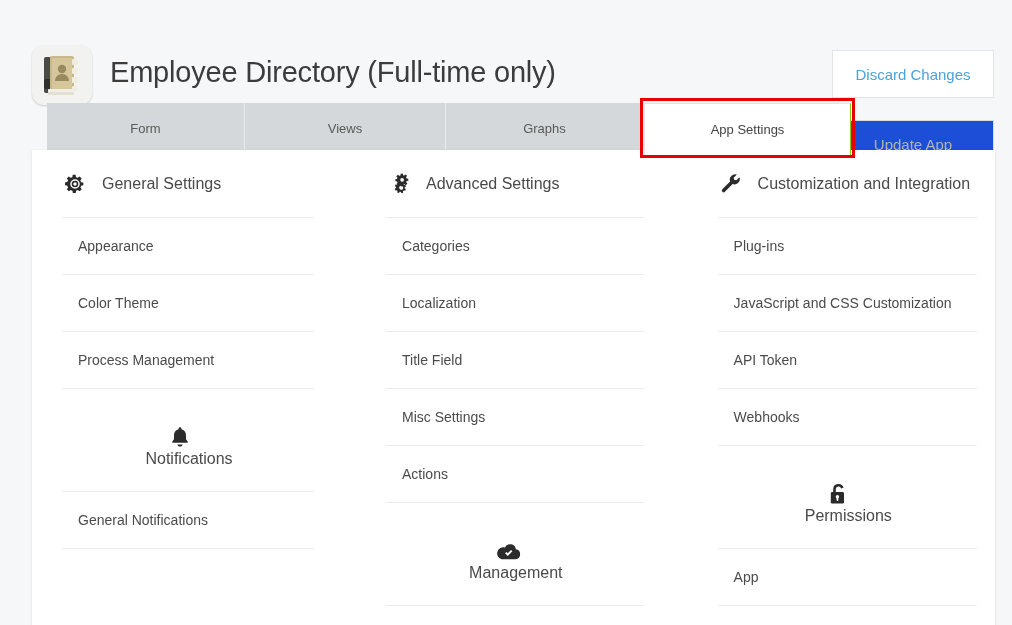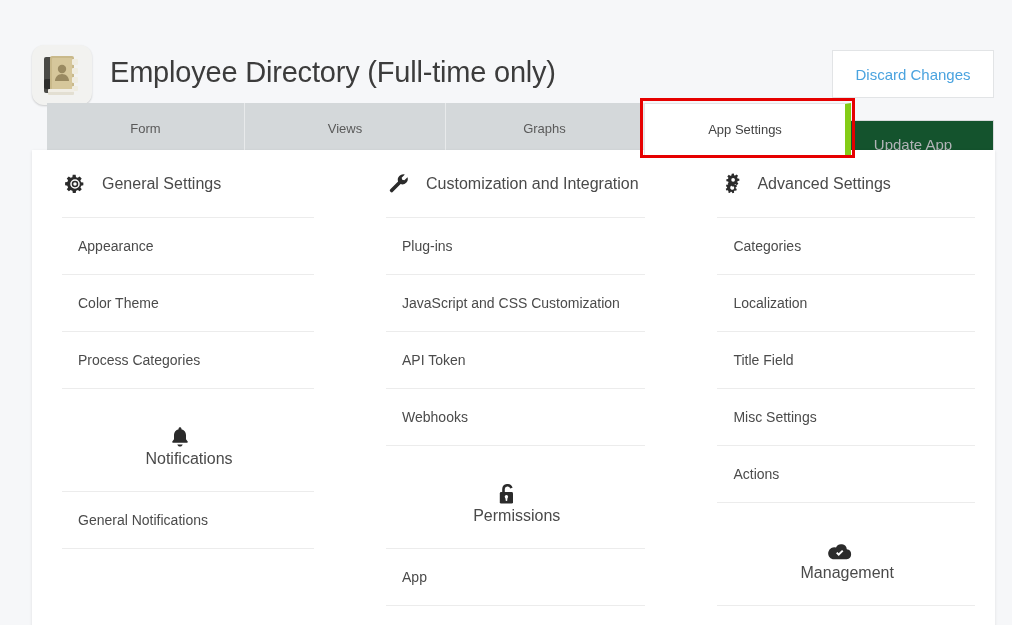--- a/index.html
+++ b/index.html
@@ -74,21 +74,21 @@
     box-sizing: border-box;
     white-space: nowrap;
   }
   .btn-discard {
     background: #ffffff;
     border: 1px solid #e2e4e6;
     color: #4aa3df;
     cursor: pointer;
   }
   .btn-update {
-    background: #14532d;
+    background: #1d4ed8;
     border: 1px solid #d9dbdd;
     color: #b0b3b6;
     cursor: default;
     min-width: 162px;
   }
 
   
   .tabbar {
     position: absolute;
     left: 0;
@@ -105,21 +105,21 @@
     display: flex;
     align-items: center;
     justify-content: center;
     font-size: 13px;
     color: #5a5a5a;
     box-sizing: border-box;
     cursor: pointer;
   }
   .tab.active {
     background: #ffffff;
-    border-right: 6px solid #84cc16;
+    border-right: 1px solid #84cc16;
     border-left: 1px solid #e2e4e6;
     border-top: 1px solid #e2e4e6;
     color: #444;
     height: 52px;
     z-index: 4;
   }
   .tab-highlight {
     position: absolute;
     left: 640px;
     top: 98px;
@@ -253,32 +253,60 @@
           <span class="sh-icon">
             <svg width="22" height="22" viewBox="0 0 24 24" fill="#2b2b2b">
               <path d="M12 8.4a3.6 3.6 0 1 0 0 7.2 3.6 3.6 0 0 0 0-7.2zm0 5.5a1.9 1.9 0 1 1 0-3.8 1.9 1.9 0 0 1 0 3.8z"></path>
               <path d="M21.1 13.6v-3.2l-2.5-.4a6.9 6.9 0 0 0-.8-1.9l1.5-2-2.3-2.3-2 1.5a6.9 6.9 0 0 0-1.9-.8l-.4-2.5h-3.2l-.4 2.5c-.7.2-1.3.5-1.9.8l-2-1.5L3 5.9l1.5 2c-.4.6-.6 1.2-.8 1.9l-2.5.4v3.2l2.5.4c.2.7.4 1.3.8 1.9l-1.5 2 2.3 2.3 2-1.5c.6.4 1.2.6 1.9.8l.4 2.5h3.2l.4-2.5c.7-.2 1.3-.4 1.9-.8l2 1.5 2.3-2.3-1.5-2c.4-.6.6-1.2.8-1.9l2.4-.4zM12 17.2a5.2 5.2 0 1 1 0-10.4 5.2 5.2 0 0 1 0 10.4z"></path>
             </svg>
           </span>
           <span class="sh-label">General Settings</span>
         </div>
         <div class="setting-row">Appearance</div>
         <div class="setting-row">Color Theme</div>
-        <div class="setting-row">Process Categories</div>
+        <div class="setting-row">Process Management</div>
 
         <div class="section-head gap">
           <span class="sh-icon">
             <svg width="20" height="22" viewBox="0 0 20 22" fill="#2b2b2b">
               <path d="M10 1.2c-.8 0-1.4.6-1.4 1.4v.6C5.9 3.8 4 6.2 4 9.1v4.1l-1.7 2.4c-.3.5 0 1.1.6 1.1h14.2c.6 0 .9-.6.6-1.1L16 13.2V9.1c0-2.9-1.9-5.3-4.6-5.9v-.6c0-.8-.6-1.4-1.4-1.4z"></path>
               <path d="M10 20.5c1.3 0 2.4-.9 2.7-2.1H7.3c.3 1.2 1.4 2.1 2.7 2.1z"></path>
             </svg>
           </span>
           <span class="sh-label">Notifications</span>
         </div>
         <div class="setting-row">General Notifications</div>
+      </div>
+
+      <div class="column c3">
+
+        <div class="section-head">
+          <span class="sh-icon">
+            <svg width="24" height="23" viewBox="0 0 26 25" fill="#2b2b2b">
+              <path d="M16.4 3.6l-.3-1.9-2.3.1-.4 1.9c-.4.1-.8.3-1.2.5l-1.6-1.1-1.6 1.7 1.2 1.5c-.2.4-.3.8-.4 1.2l-1.9.3.1 2.3 1.9.3c.1.4.3.8.5 1.2L9.3 13l1.7 1.6 1.5-1.2c.4.2.8.3 1.2.4l.3 1.9 2.3-.1.3-1.9c.4-.1.8-.3 1.2-.5l1.6 1.1 1.6-1.7-1.2-1.5c.2-.4.3-.8.4-1.2l1.9-.3-.1-2.3-1.9-.3c-.1-.4-.3-.8-.5-1.2l1.1-1.6-1.7-1.6-1.5 1.2c-.4-.2-.8-.3-1.1-.4zm-1 6.9a2 2 0 1 1-.2-4 2 2 0 0 1 .2 4z"></path>
+              <path d="M9.7 13.9l-1.6-.3-.6 1.8 1.3.9c-.1.4-.1.8-.1 1.2l-1.4.7.6 1.8 1.6-.2c.2.3.5.6.8.9l-.3 1.6 1.8.6.9-1.3c.4.1.8.1 1.2.1l.7 1.4 1.8-.6-.2-1.6c.3-.2.6-.5.9-.8l1.6.3.6-1.8-1.3-.9c.1-.4.1-.8.1-1.2l1.4-.7-.6-1.8-1.6.2a4.9 4.9 0 0 0-.8-.9l.3-1.6-1.8-.6-.9 1.3c-.4-.1-.8-.1-1.2-.1l-.7-1.4-1.8.6.2 1.6c-.3.3-.6.5-.9.8zm3.9 5.3a2.2 2.2 0 1 1 1.4-4.2 2.2 2.2 0 0 1-1.4 4.2z"></path>
+            </svg>
+          </span>
+          <span class="sh-label">Advanced Settings</span>
+        </div>
+        <div class="setting-row">Categories</div>
+        <div class="setting-row">Localization</div>
+        <div class="setting-row">Title Field</div>
+        <div class="setting-row">Misc Settings</div>
+        <div class="setting-row">Actions</div>
+
+        <div class="section-head gap">
+          <span class="sh-icon">
+            <svg width="24" height="20" viewBox="0 0 26 20" fill="#2b2b2b">
+              <path d="M20.4 8.1a6.2 6.2 0 0 0-11.7-2A4.8 4.8 0 0 0 5.1 19h15.1a5.5 5.5 0 0 0 .2-10.9z"></path>
+              <path d="M11.6 15.4l-2.9-2.9 1.5-1.5 1.4 1.4 3.6-3.6 1.5 1.5z" fill="#ffffff"></path>
+            </svg>
+          </span>
+          <span class="sh-label">Management</span>
+        </div>
       </div>
 
       <div class="column c2">
 
         <div class="section-head">
           <span class="sh-icon">
             <svg width="22" height="22" viewBox="0 0 24 24" fill="#2b2b2b">
               <path d="M21.3 4.5l-3.5 3.5-2.3-.6-.6-2.3 3.5-3.5A6 6 0 0 0 11 9.3L2.8 17.5a2 2 0 1 0 2.8 2.8l8.2-8.2a6 6 0 0 0 7.5-7.6z"></path>
             </svg>
           </span>
@@ -296,43 +324,15 @@
               <rect x="1.8" y="9" width="13.2" height="11.6" rx="1.4"></rect>
               <circle cx="8.4" cy="13.7" r="1.7" fill="#ffffff"></circle>
               <rect x="7.6" y="14.4" width="1.7" height="3.6" rx="0.8" fill="#ffffff"></rect>
             </svg>
           </span>
           <span class="sh-label">Permissions</span>
         </div>
         <div class="setting-row">App</div>
       </div>
 
-      <div class="column c3">
-
-        <div class="section-head">
-          <span class="sh-icon">
-            <svg width="24" height="23" viewBox="0 0 26 25" fill="#2b2b2b">
-              <path d="M16.4 3.6l-.3-1.9-2.3.1-.4 1.9c-.4.1-.8.3-1.2.5l-1.6-1.1-1.6 1.7 1.2 1.5c-.2.4-.3.8-.4 1.2l-1.9.3.1 2.3 1.9.3c.1.4.3.8.5 1.2L9.3 13l1.7 1.6 1.5-1.2c.4.2.8.3 1.2.4l.3 1.9 2.3-.1.3-1.9c.4-.1.8-.3 1.2-.5l1.6 1.1 1.6-1.7-1.2-1.5c.2-.4.3-.8.4-1.2l1.9-.3-.1-2.3-1.9-.3c-.1-.4-.3-.8-.5-1.2l1.1-1.6-1.7-1.6-1.5 1.2c-.4-.2-.8-.3-1.1-.4zm-1 6.9a2 2 0 1 1-.2-4 2 2 0 0 1 .2 4z"></path>
-              <path d="M9.7 13.9l-1.6-.3-.6 1.8 1.3.9c-.1.4-.1.8-.1 1.2l-1.4.7.6 1.8 1.6-.2c.2.3.5.6.8.9l-.3 1.6 1.8.6.9-1.3c.4.1.8.1 1.2.1l.7 1.4 1.8-.6-.2-1.6c.3-.2.6-.5.9-.8l1.6.3.6-1.8-1.3-.9c.1-.4.1-.8.1-1.2l1.4-.7-.6-1.8-1.6.2a4.9 4.9 0 0 0-.8-.9l.3-1.6-1.8-.6-.9 1.3c-.4-.1-.8-.1-1.2-.1l-.7-1.4-1.8.6.2 1.6c-.3.3-.6.5-.9.8zm3.9 5.3a2.2 2.2 0 1 1 1.4-4.2 2.2 2.2 0 0 1-1.4 4.2z"></path>
-            </svg>
-          </span>
-          <span class="sh-label">Advanced Settings</span>
-        </div>
-        <div class="setting-row">Categories</div>
-        <div class="setting-row">Localization</div>
-        <div class="setting-row">Title Field</div>
-        <div class="setting-row">Misc Settings</div>
-        <div class="setting-row">Actions</div>
-
-        <div class="section-head gap">
-          <span class="sh-icon">
-            <svg width="24" height="20" viewBox="0 0 26 20" fill="#2b2b2b">
-              <path d="M20.4 8.1a6.2 6.2 0 0 0-11.7-2A4.8 4.8 0 0 0 5.1 19h15.1a5.5 5.5 0 0 0 .2-10.9z"></path>
-              <path d="M11.6 15.4l-2.9-2.9 1.5-1.5 1.4 1.4 3.6-3.6 1.5 1.5z" fill="#ffffff"></path>
-            </svg>
-          </span>
-          <span class="sh-label">Management</span>
-        </div>
-      </div>
-
     </div>
   </div>
 </div>
 
 </body></html>

